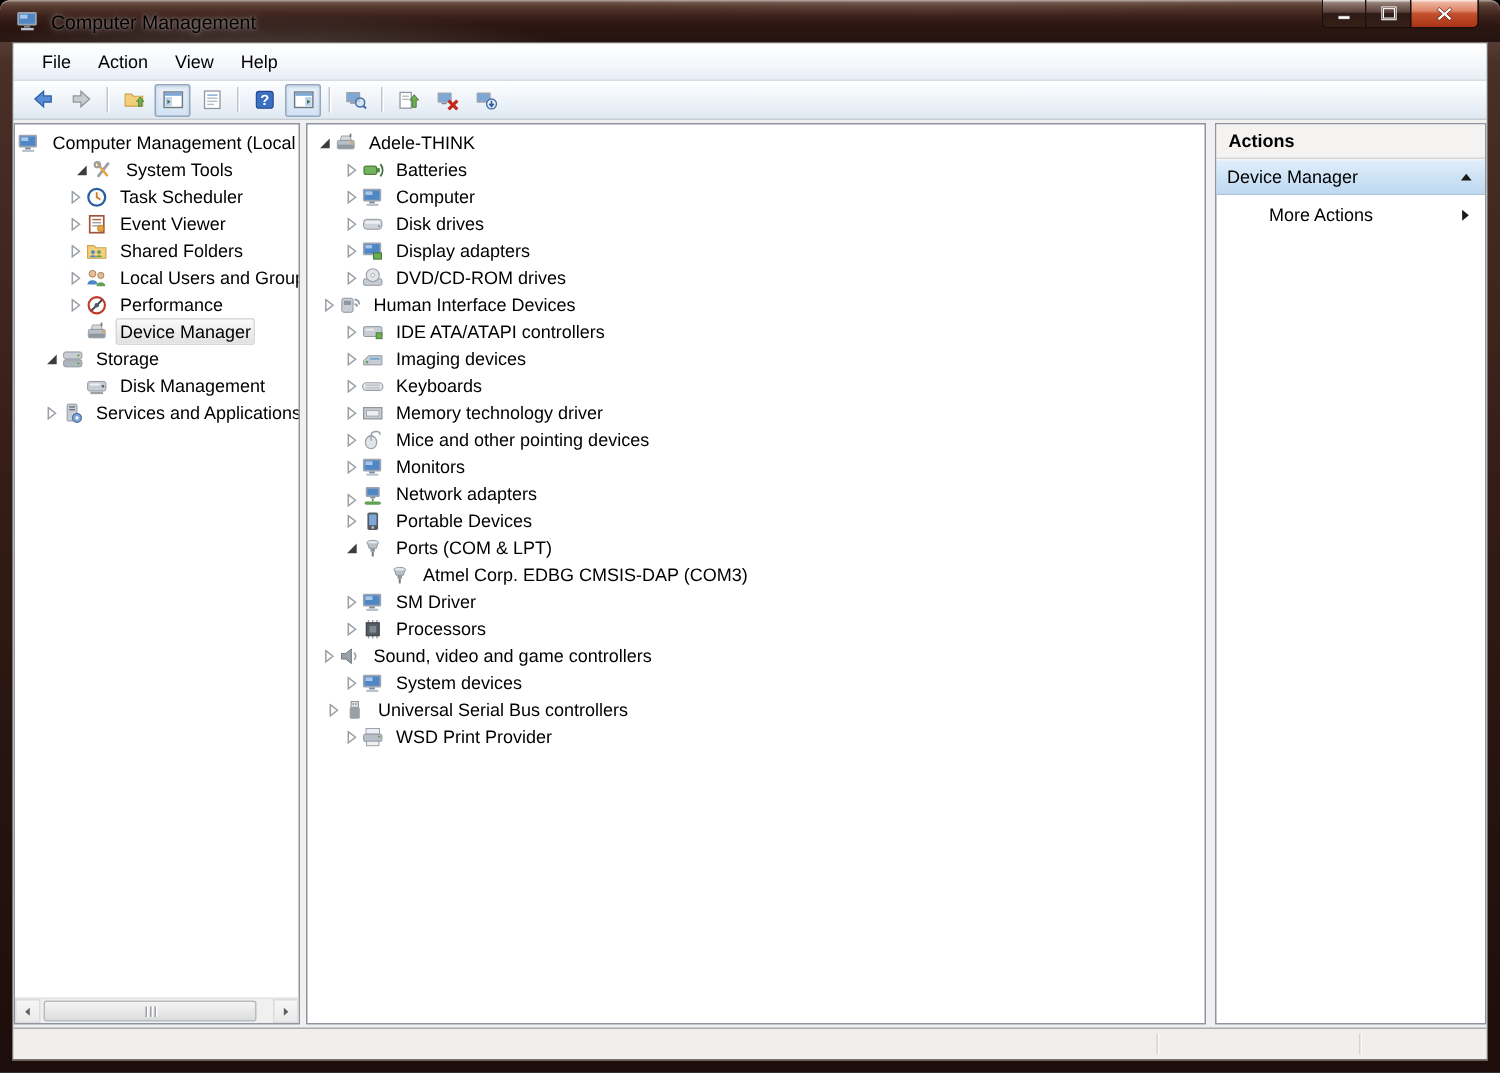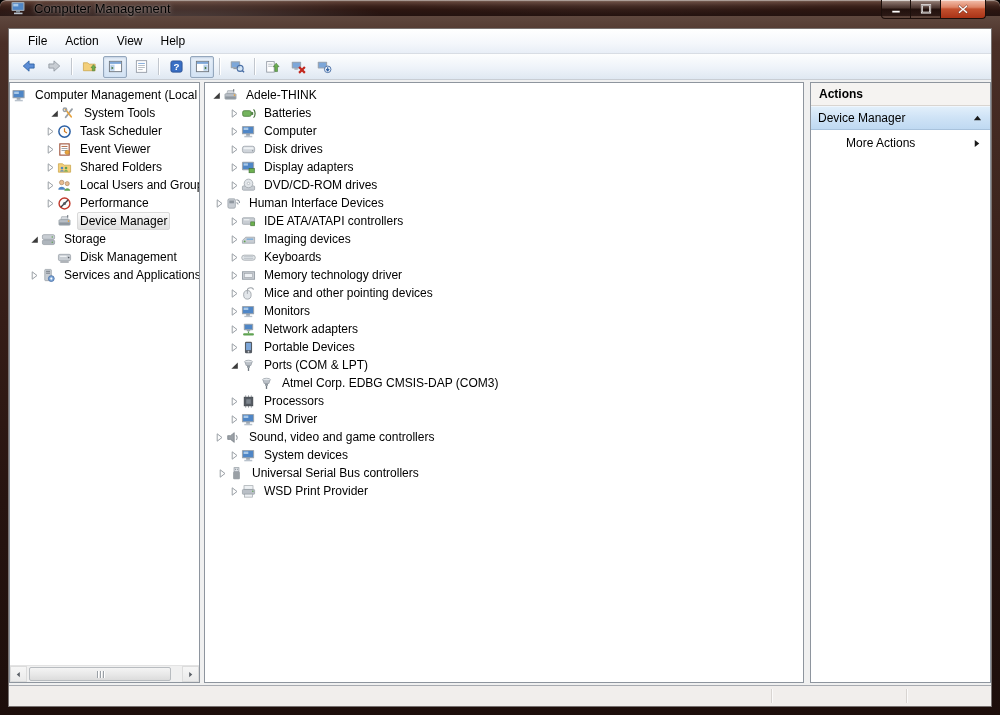--- a/index.html
+++ b/index.html
@@ -4,21 +4,21 @@
 <style>
   * { margin:0; padding:0; box-sizing:border-box; }
   html,body { width:1000px; height:715px; overflow:hidden; background:#000;
     font-family:"Liberation Sans","DejaVu Sans",sans-serif; font-size:12px; color:#000; }
 
   .window { position:relative; width:1000px; height:715px;
     background:linear-gradient(180deg,#6b564c 0%,#4a2f27 6%,#351d17 45%,#271410 70%,#1d0e0b 100%);
     border-radius:6px 6px 0 0; overflow:hidden; }
 
   
-  .titlebar { position:relative; height:16px;
+  .titlebar { position:relative; height:28px;
     background:
       radial-gradient(ellipse 300px 40px at 18% 130%, rgba(255,255,255,0.20), transparent 70%),
       radial-gradient(ellipse 420px 34px at 62% -30%, rgba(255,255,255,0.10), transparent 60%),
       linear-gradient(180deg,#7e685d 0%,#5a3c32 14%,#3b221b 38%,#2c1611 62%,#241310 100%);
     border-radius:6px 6px 0 0;
     box-shadow: inset 0 1px 0 rgba(255,255,255,0.35);
     display:flex; align-items:center; }
   .title-icon { margin:0 6px 0 10px; width:18px; height:16px; display:inline-flex; }
   .title-text { color:#000; font-size:13px;
     text-shadow:0 0 5px rgba(255,255,255,0.45), 0 0 2px rgba(255,255,255,0.35); }
@@ -630,21 +630,21 @@
                 <svg width="15" height="15" viewBox="0 0 16 16">
                   <rect x="1" y="2" width="13" height="9" rx="1" fill="#9aa5b1"></rect>
                   <rect x="2.2" y="3.2" width="10.6" height="6.6" fill="#4f86c6"></rect>
                   <rect x="2.8" y="3.8" width="5" height="2.6" fill="#a8c8e8"></rect>
                   <rect x="5.5" y="11" width="4" height="1.4" fill="#7e8a96"></rect>
                   <rect x="3.5" y="12.6" width="8.5" height="1.4" fill="#b9c2cc"></rect>
                 </svg>
               </span>
               <span class="tlabel">Monitors</span>
             </div>
-            <div class="tree-row" style="padding-left: 23px;">
+            <div class="tree-row" style="padding-left: 23px; align-items: flex-end;">
               <span class="twisty">
                 <svg width="9" height="9" viewBox="0 0 9 9">
                   <path d="M2.2 0.8 L7 4.5 L2.2 8.2 Z" fill="#fdfdfd" stroke="#9aa0a6" stroke-width="1"></path>
                 </svg>
               </span>
               <span class="ticon">
                 <svg width="15" height="15" viewBox="0 0 16 16">
                   <rect x="3" y="1.8" width="10" height="7" rx="0.8" fill="#9aa5b1"></rect>
                   <rect x="4.2" y="3" width="7.6" height="4.6" fill="#4f86c6"></rect>
                   <rect x="6.2" y="8.8" width="3.6" height="1" fill="#7e8a96"></rect>
@@ -689,20 +689,37 @@
               <span class="twisty"></span>
               <span class="ticon">
                 <svg width="15" height="15" viewBox="0 0 16 16">
                   <ellipse cx="8" cy="4" rx="4.2" ry="1.6" fill="#e2e6ea" stroke="#8f979f" stroke-width="0.7"></ellipse>
                   <path d="M4.4 4.6 L5.4 8 L10.6 8 L11.6 4.6" fill="#b9bfc6" stroke="#8f979f" stroke-width="0.7"></path>
                   <rect x="6.4" y="8" width="3.2" height="2.4" fill="#8f979f"></rect>
                   <rect x="7.3" y="10.4" width="1.4" height="3.4" fill="#6f777f"></rect>
                 </svg>
               </span>
               <span class="tlabel">Atmel Corp. EDBG CMSIS-DAP (COM3)</span>
+            </div>
+            <div class="tree-row" style="padding-left: 23px;">
+              <span class="twisty">
+                <svg width="9" height="9" viewBox="0 0 9 9">
+                  <path d="M2.2 0.8 L7 4.5 L2.2 8.2 Z" fill="#fdfdfd" stroke="#9aa0a6" stroke-width="1"></path>
+                </svg>
+              </span>
+              <span class="ticon">
+                <svg width="15" height="15" viewBox="0 0 16 16">
+                  <rect x="1" y="2" width="13" height="9" rx="1" fill="#9aa5b1"></rect>
+                  <rect x="2.2" y="3.2" width="10.6" height="6.6" fill="#4f86c6"></rect>
+                  <rect x="2.8" y="3.8" width="5" height="2.6" fill="#a8c8e8"></rect>
+                  <rect x="5.5" y="11" width="4" height="1.4" fill="#7e8a96"></rect>
+                  <rect x="3.5" y="12.6" width="8.5" height="1.6" fill="#b9c2cc"></rect>
+                </svg>
+              </span>
+              <span class="tlabel">SM Driver</span>
             </div>
             <div class="tree-row" style="padding-left: 23px;">
               <span class="twisty">
                 <svg width="9" height="9" viewBox="0 0 9 9">
                   <path d="M2.2 0.8 L7 4.5 L2.2 8.2 Z" fill="#fdfdfd" stroke="#9aa0a6" stroke-width="1"></path>
                 </svg>
               </span>
               <span class="ticon">
                 <svg width="15" height="15" viewBox="0 0 16 16">
                   <g stroke="#9aa0a6" stroke-width="1">
@@ -712,37 +729,20 @@
                     <line x1="5" y1="12.4" x2="5" y2="14.6"></line>
                     <line x1="8" y1="12.4" x2="8" y2="14.6"></line>
                     <line x1="11" y1="12.4" x2="11" y2="14.6"></line>
                   </g>
                   <rect x="3.4" y="3.4" width="9.2" height="9.2" fill="#555b63" stroke="#3a3f45" stroke-width="0.8"></rect>
                   <rect x="5.6" y="5.6" width="4.8" height="4.8" fill="#7e868f"></rect>
                 </svg>
               </span>
               <span class="tlabel">Processors</span>
             </div>
-            <div class="tree-row" style="padding-left: 23px;">
-              <span class="twisty">
-                <svg width="9" height="9" viewBox="0 0 9 9">
-                  <path d="M2.2 0.8 L7 4.5 L2.2 8.2 Z" fill="#fdfdfd" stroke="#9aa0a6" stroke-width="1"></path>
-                </svg>
-              </span>
-              <span class="ticon">
-                <svg width="15" height="15" viewBox="0 0 16 16">
-                  <rect x="1" y="2" width="13" height="9" rx="1" fill="#9aa5b1"></rect>
-                  <rect x="2.2" y="3.2" width="10.6" height="6.6" fill="#4f86c6"></rect>
-                  <rect x="2.8" y="3.8" width="5" height="2.6" fill="#a8c8e8"></rect>
-                  <rect x="5.5" y="11" width="4" height="1.4" fill="#7e8a96"></rect>
-                  <rect x="3.5" y="12.6" width="8.5" height="1.6" fill="#b9c2cc"></rect>
-                </svg>
-              </span>
-              <span class="tlabel">SM Driver</span>
-            </div>
             <div class="tree-row" style="padding-left: 8px;">
               <span class="twisty">
                 <svg width="9" height="9" viewBox="0 0 9 9">
                   <path d="M2.2 0.8 L7 4.5 L2.2 8.2 Z" fill="#fdfdfd" stroke="#9aa0a6" stroke-width="1"></path>
                 </svg>
               </span>
               <span class="ticon">
                 <svg width="15" height="15" viewBox="0 0 16 16">
                   <path d="M1.8 6 L4.8 6 L8.8 2.8 L8.8 13.2 L4.8 10 L1.8 10 Z" fill="#9aa0a6" stroke="#6f777f" stroke-width="0.7"></path>
                   <path d="M10.8 5.4 q2.2 2.6 0 5.2" fill="none" stroke="#9aa0a6" stroke-width="1.2"></path>

